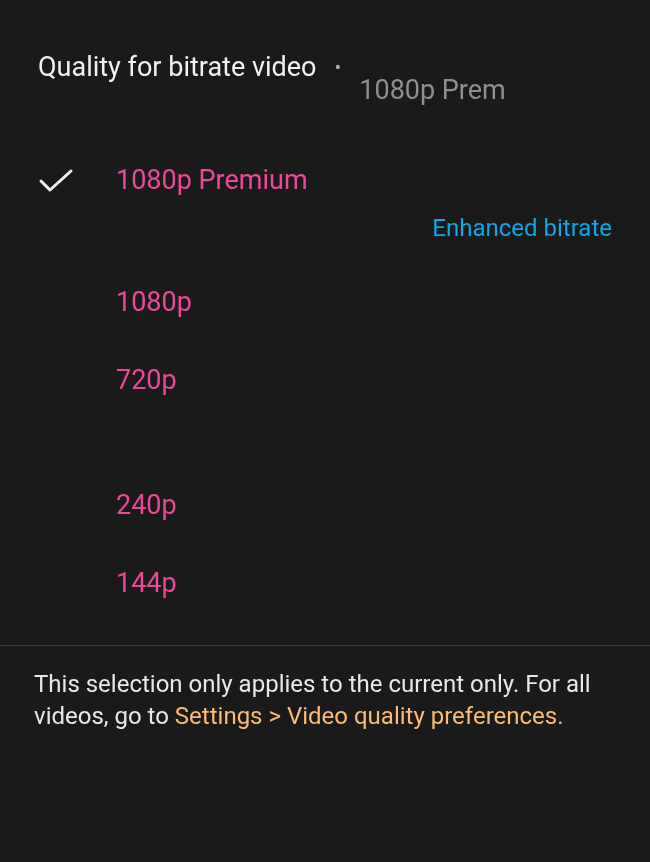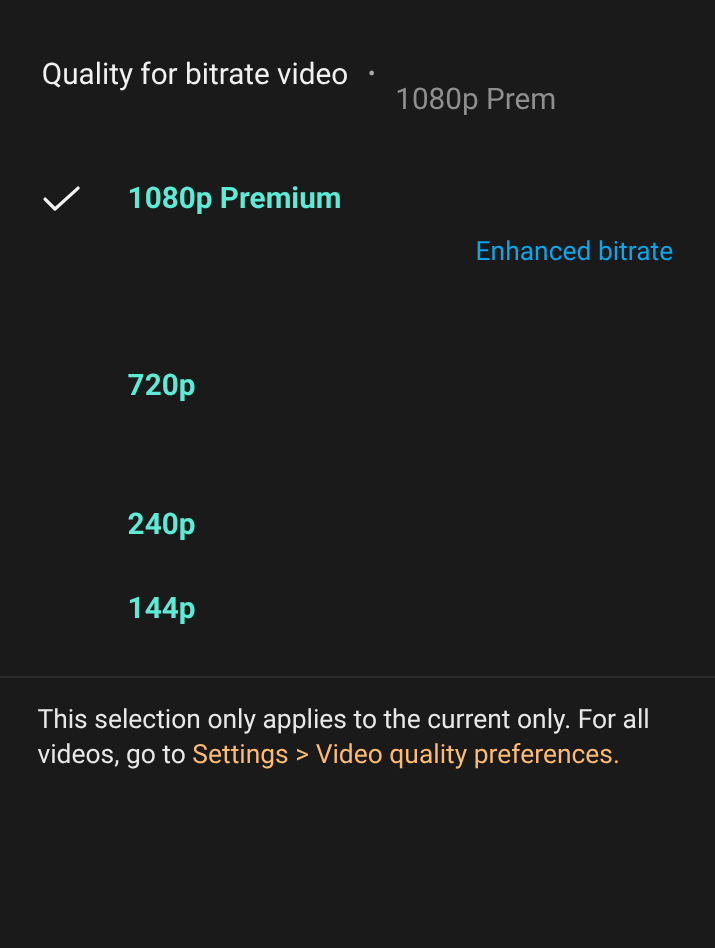--- a/index.html
+++ b/index.html
@@ -54,22 +54,22 @@
     .check-icon svg {
       width: 36px;
       height: 26px;
       display: block;
     }
     .option-text {
       flex: 1;
     }
     .option-label {
       font-size: 27px;
-      font-weight: 700;
-      color: #5eead4;
+      font-weight: 400;
+      color: #ec4899;
       line-height: 1.25;
     }
     .option-sublabel {
       font-size: 24px;
       font-weight: 400;
       color: #0ea5e9;
       margin-top: 16px;
       text-align: right;
     }
     .divider {
@@ -111,20 +111,23 @@
       </span>
     </div>
     <div class="option-text">
       <div class="option-label">1080p Premium</div>
       <div class="option-sublabel">Enhanced bitrate</div>
     </div>
   </div>
 
   <div class="option-row">
     <div class="check-col"></div>
+    <div class="option-text">
+      <div class="option-label">1080p</div>
+    </div>
   </div>
 
   <div class="option-row">
     <div class="check-col"></div>
     <div class="option-text">
       <div class="option-label">720p</div>
     </div>
   </div>
 
   <div class="option-row">

